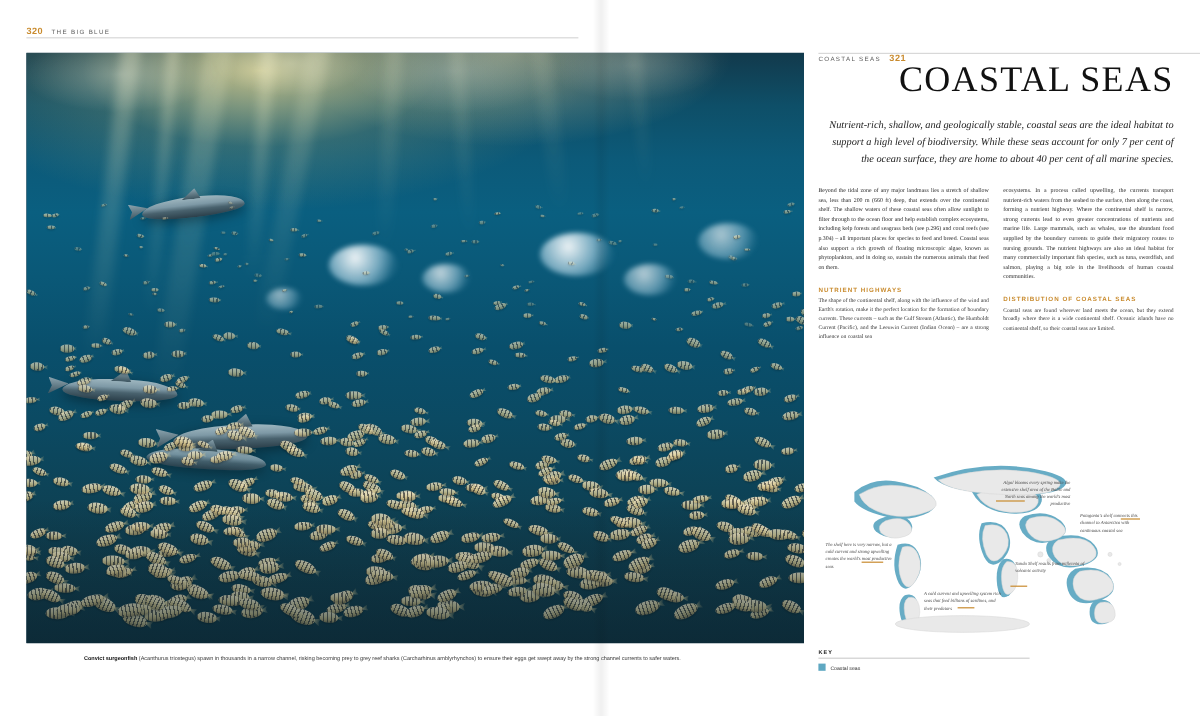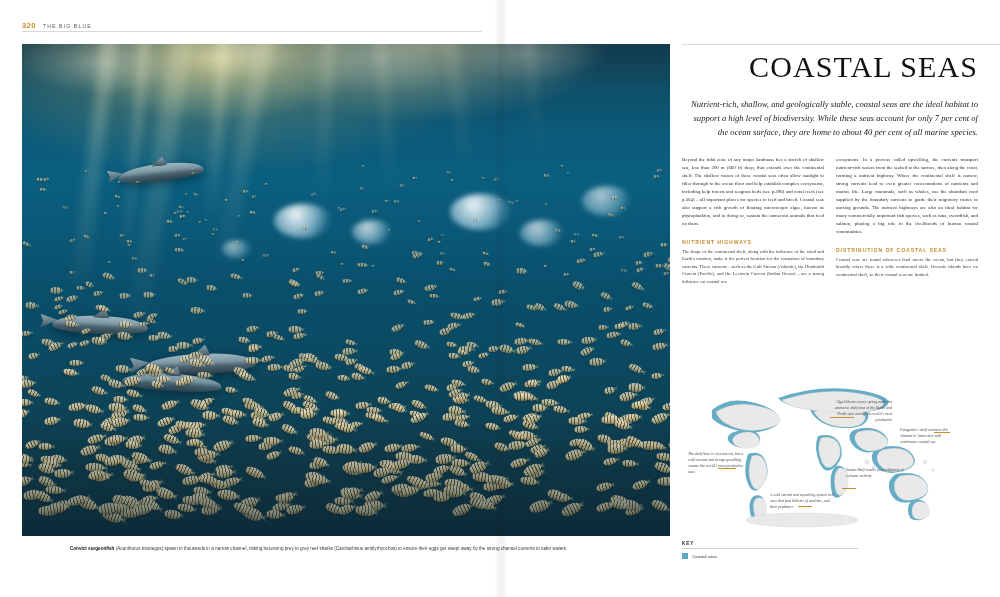--- a/index.html
+++ b/index.html
@@ -297,20 +297,24 @@
 <body>
 
 <div class="spread">
 
   <div class="runhead left">
     <span class="folio">320</span>
     <span>THE BIG BLUE</span>
   </div>
   <div class="rule-top left"></div>
 
+  <div class="runhead right">
+    <span>COASTAL SEAS</span>
+    <span class="folio">321</span>
+  </div>
   <div class="rule-top right"></div>
 
   <div class="photo">
     <div class="photo-bg"></div>
     <div class="rays">
       <div class="ray" style="left:80px;  transform: rotate(7deg);  height:270px;"></div>
       <div class="ray" style="left:118px; transform: rotate(5deg);  height:230px; width:10px;"></div>
       <div class="ray" style="left:150px; transform: rotate(9deg);  height:300px; width:22px; opacity:.8;"></div>
       <div class="ray" style="left:196px; transform: rotate(4deg);  height:200px; width:12px;"></div>
       <div class="ray" style="left:236px; transform: rotate(11deg); height:250px; width:18px; opacity:.7;"></div>

